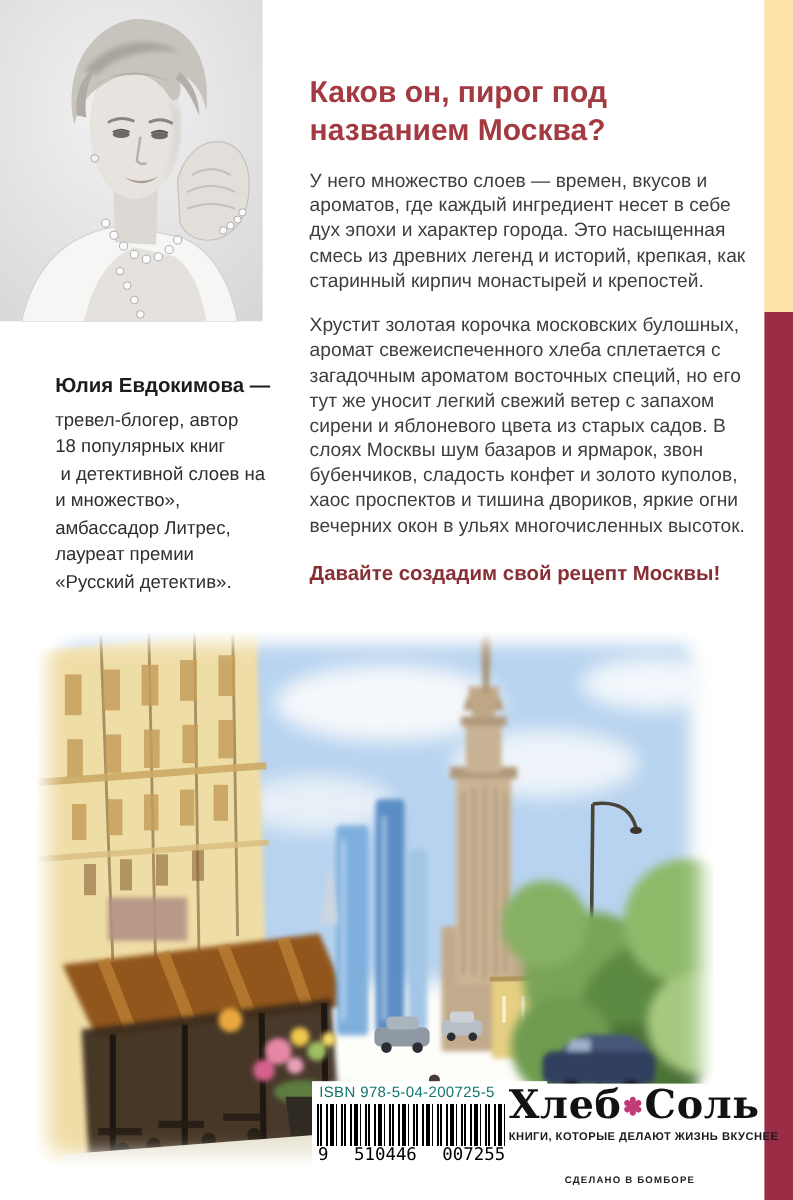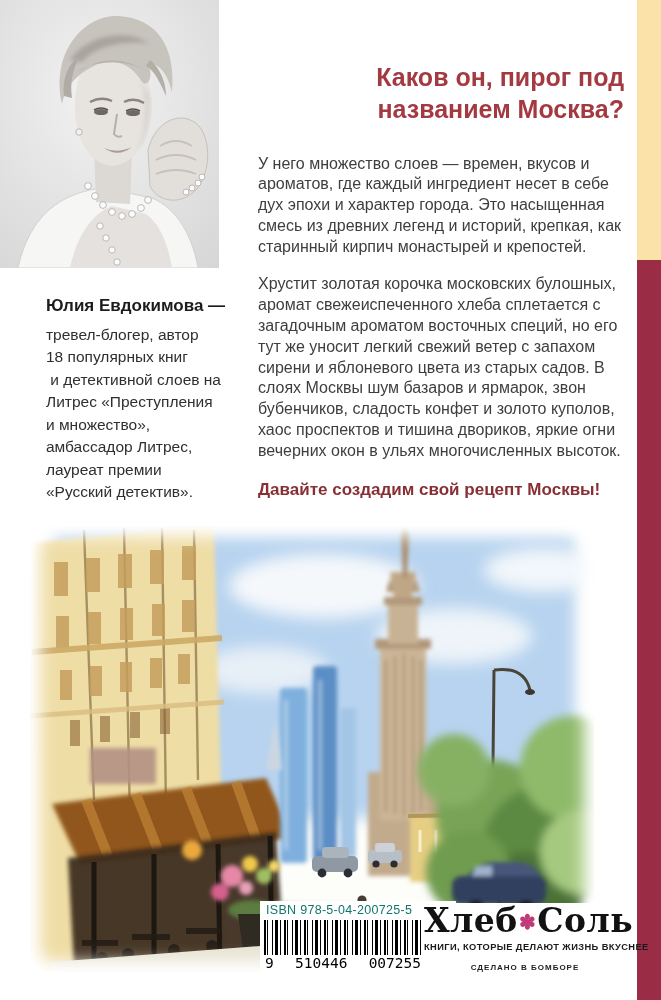--- a/index.html
+++ b/index.html
@@ -6,25 +6,25 @@
   .page{position:relative;width:661px;height:1000px;background:#ffffff;overflow:hidden;
         font-family:"Liberation Sans",sans-serif;}
   
   .strip-cream{position:absolute;right:0;top:0;width:24px;height:260px;background:#fbe2a8;}
   .strip-maroon{position:absolute;right:0;top:260px;width:24px;height:740px;background:#9a2c46;}
   
   .photo{position:absolute;left:0;top:0;width:219px;height:268px;}
   .photo svg{display:block;width:100%;height:100%;}
   
   .bio{position:absolute;left:46px;top:296px;width:196px;color:#2f2f2f;}
-  .bio-name{font-weight:bold;font-size:17px;color:#1c1c1c;margin:0 0 8px 0;}
+  .bio-name{font-weight:bold;font-size:17px;color:#1c1c1c;margin:16px 0 8px 0;}
   .bio-line{font-size:15.5px;line-height:1.45;white-space:pre-wrap;}
   
   .main{position:absolute;left:258px;top:62px;width:366px;}
-  .heading{margin:0 0 28px 0;font-size:25px;line-height:1.27;font-weight:600;color:#a43a41;text-align:right;}
+  .heading{margin:0 0 16px 0;font-size:25px;line-height:1.27;font-weight:600;color:#a43a41;}
   .para{margin:0 0 17px 0;font-size:16px;line-height:1.3;color:#3e3e3e;}
   .cta{margin:14px 0 16px 0;font-size:17px;line-height:1.3;font-weight:bold;color:#872f34;}
   
   .painting{position:absolute;left:24px;top:520px;width:576px;height:458px;}
   .painting svg{display:block;width:100%;height:100%;}
   
   .barcode-block{position:absolute;left:260px;top:901px;width:188px;background:#ffffff;
                  padding:2px 4px 4px 4px;z-index:5;}
   .isbn{font-size:12.5px;color:#0f766e;letter-spacing:.3px;margin:0 0 3px 2px;white-space:nowrap;}
   .bars{height:42px;background:repeating-linear-gradient(90deg,
@@ -33,21 +33,21 @@
   .digits{display:flex;justify-content:space-between;align-items:center;margin-top:-7px;
           background:#fff;font-family:"DejaVu Sans Mono",monospace;font-size:14.5px;
           color:#000;padding:0 1px;}
   .publisher{position:absolute;left:424px;top:903px;width:202px;text-align:center;
              background:#ffffff;z-index:5;}
   .logo-line{font-family:"DejaVu Serif",serif;font-weight:bold;font-size:33px;
              color:#121212;letter-spacing:.5px;line-height:1.1;white-space:nowrap;}
   .flower{color:#c13a78;font-size:20px;vertical-align:12%;padding:0 1px;}
   .tagline{font-size:9.3px;font-weight:bold;color:#1a1a1a;letter-spacing:.4px;
            margin-top:3px;white-space:nowrap;}
-  .madein{font-size:8px;font-weight:bold;color:#222;letter-spacing:1px;margin-top:11px;}
+  .madein{font-size:8px;font-weight:bold;color:#222;letter-spacing:1px;margin-top:27px;}
 </style>
 </head>
 <body>
 
 <div class="page">
 
   <div class="photo">
     <svg viewBox="0 0 219 268">
       <defs>
         <radialGradient id="pg" cx="45%" cy="35%" r="85%">
@@ -113,21 +113,20 @@
   </div>
 
   <div class="strip-cream"></div>
   <div class="strip-maroon"></div>
 
   <section class="bio">
     <div class="bio-name">Юлия Евдокимова —</div>
     <div class="bio-line">тревел-блогер, автор</div>
     <div class="bio-line">18 популярных книг</div>
     <div class="bio-line"> и детективной слоев на</div>
-    <div class="bio-line">Литрес «Преступления</div>
     <div class="bio-line">и множество»,</div>
     <div class="bio-line">амбассадор Литрес,</div>
     <div class="bio-line">лауреат премии</div>
     <div class="bio-line">«Русский детектив».</div>
   </section>
 
   <main class="main">
     <h1 class="heading">Каков он, пирог под названием Москва?</h1>
     <p class="para">У него множество слоев — времен, вкусов и ароматов, где каждый ингредиент несет в себе дух эпохи и характер города. Это насыщенная смесь из древних легенд и историй, крепкая, как старинный кирпич монастырей и крепостей.</p>
     <p class="para">Хрустит золотая корочка московских булошных, аромат свежеиспеченного хлеба сплетается с загадочным ароматом восточных специй, но его тут же уносит легкий свежий ветер с запахом сирени и яблоневого цвета из старых садов. В слоях Москвы шум базаров и ярмарок, звон бубенчиков, сладость конфет и золото куполов, хаос проспектов и тишина двориков, яркие огни вечерних окон в ульях многочисленных высоток.</p>

